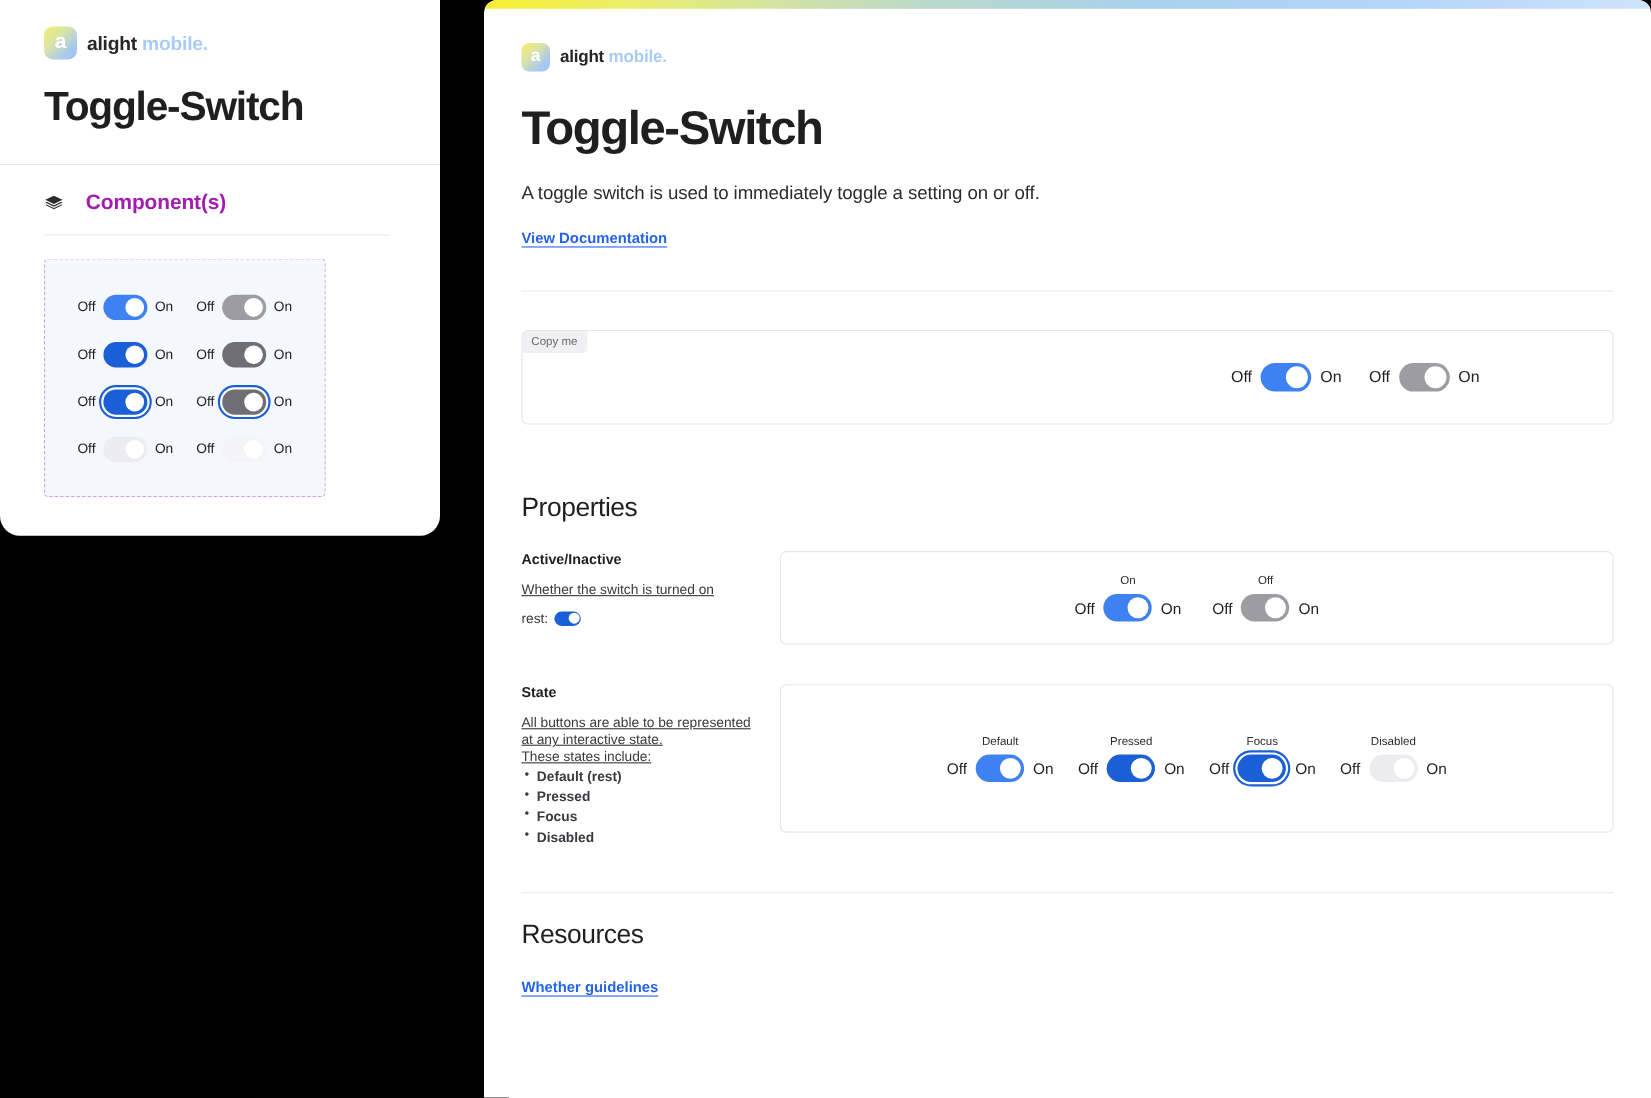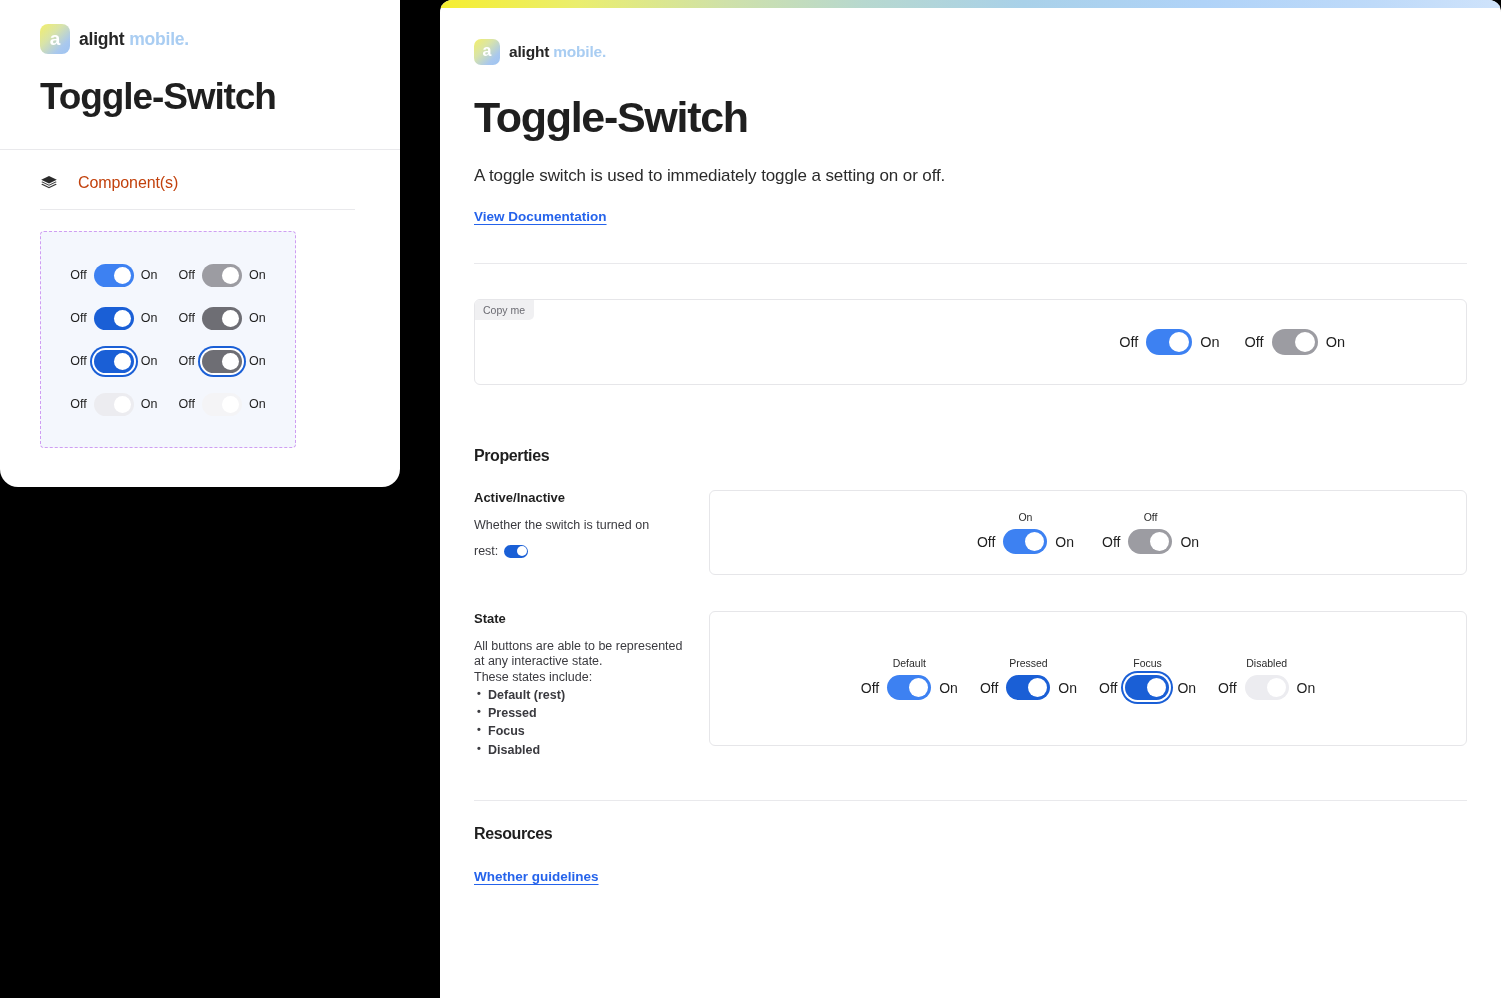--- a/index.html
+++ b/index.html
@@ -35,21 +35,21 @@
   .logo-word .w2 { color: #a9cdf2; }
 
   .left-title {
     font-size: 37px; font-weight: 700; color: #1f1f1f;
     letter-spacing: -1.1px; padding: 22px 0 0 40px;
   }
   .left-divider { margin-top: 31px; height: 1px; background: #e9e9ec; width: 100%; }
 
   .comp-row { display: flex; align-items: center; gap: 20px; padding: 24px 0 0 40px; }
   .layers-icon { width: 18px; height: 18px; display: block; }
-  .comp-label { font-size: 16px; font-weight: 400; color: #c2410c; letter-spacing: -0.1px; }
+  .comp-label { font-size: 19px; font-weight: 700; color: #a21caf; letter-spacing: -0.1px; }
   .comp-underline { margin: 17px 0 0 40px; width: 315px; height: 1px; background: #e9e9ec; }
 
   .dashed-box {
     margin: 21px 0 0 40px; width: 256px; height: 217px;
     border: 1.6px dashed #cf9ef2; border-radius: 4px;
     background: #f4f7fd;
     display: flex; flex-direction: column;
     justify-content: center; align-items: center;
     padding: 0 16px;
   }
@@ -94,27 +94,27 @@
   }
   .copy-tab {
     position: absolute; left: 0; top: 0;
     background: #f0f0f2; color: #6b6b72;
     font-size: 10.5px; padding: 4px 9px 4px 8px;
     border-radius: 5px 0 5px 0;
   }
   .preview-toggles { display: flex; gap: 25px; align-items: center;
     margin-left: auto; margin-right: 121px; }
 
-  .section-title { font-size: 16px; font-weight: 700; color: #1f1f1f;
+  .section-title { font-size: 24px; font-weight: 400; color: #1f1f1f;
     letter-spacing: -0.4px; }
 
   .prop-row { display: flex; gap: 0; margin-top: 0; }
   .prop-left { width: 235px; flex: none; padding-right: 18px; }
   .prop-name { font-size: 13px; font-weight: 700; color: #1f1f1f; }
-  .prop-desc { font-size: 12.5px; color: #3a3a3f; margin-top: 13px; line-height: 1.22; }
+  .prop-desc { font-size: 12.5px; color: #3a3a3f; margin-top: 13px; line-height: 1.22; text-decoration: underline; }
   .prop-extra { font-size: 12.5px; color: #3a3a3f; margin-top: 11px;
     display: flex; align-items: center; gap: 6px; }
   .prop-bullets { margin-top: 2px; }
   .prop-bullets li { font-size: 12.5px; color: #3a3a3f; list-style: none;
     position: relative; padding-left: 14px; line-height: 1.22; margin-top: 3px; font-weight: bold; }
   .prop-bullets li::before { content: "•"; position: absolute; left: 3px; top: -1px;
     font-size: 11px; color: #3a3a3f; }
 
   .prop-card { flex: 1; border: 1px solid #e6e6e9; border-radius: 6px;
     display: flex; align-items: center; justify-content: center; }

